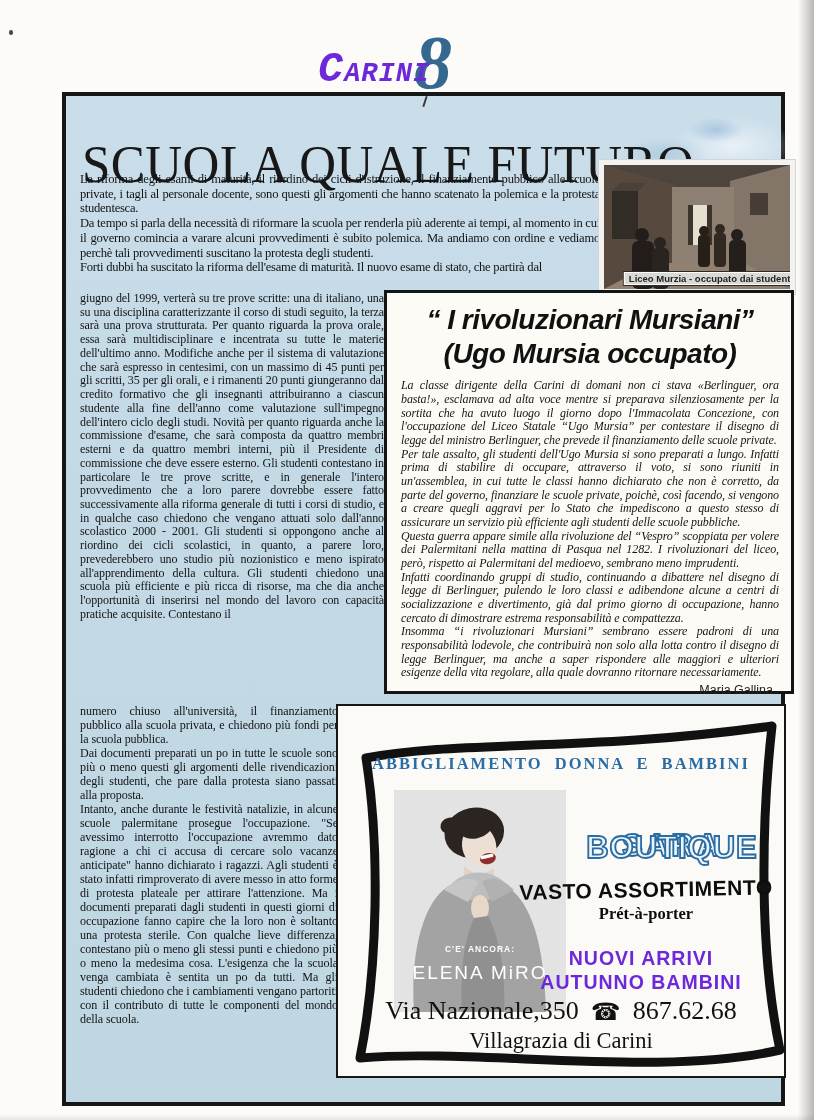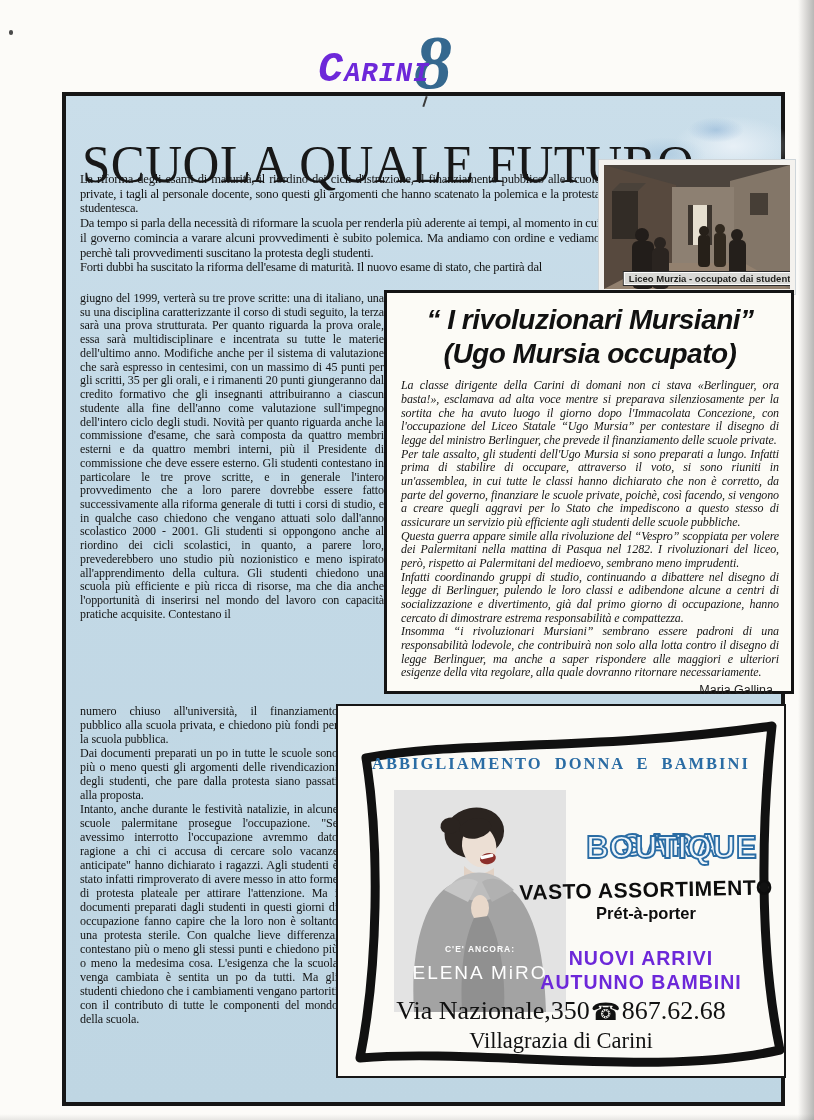--- a/index.html
+++ b/index.html
@@ -62,35 +62,35 @@
              letter-spacing:2px;word-spacing:6px;color:#2a6ca4;}
   .brand{position:absolute;left:228px;width:212px;text-align:center;
          font-family:"Liberation Sans",sans-serif;font-weight:bold;font-size:31px;letter-spacing:3px;
          color:#eef5fa;-webkit-text-stroke:1.8px #2a6ca4;text-shadow:0 0 1px #2a6ca4;}
   .brand.sara{top:88px;margin-top:34px;}
   .brand.boutique{top:124px;letter-spacing:1px;}
   .vasto{position:absolute;left:170px;top:172px;width:276px;text-align:center;
          font-family:"Liberation Sans",sans-serif;font-weight:bold;font-size:21px;
          letter-spacing:.5px;color:#0d0d0d;transform:rotate(-1.2deg);}
   .pret{position:absolute;left:170px;top:198px;width:276px;text-align:center;
-        font-family:Liberation Sans, sans-serif;font-weight:bold;font-size:16.5px;color:#0d0d0d;}
+        font-family:Liberation Serif, serif;font-weight:bold;font-size:16.5px;color:#0d0d0d;}
   .arrivi{position:absolute;left:160px;width:286px;text-align:center;
           font-family:"Liberation Sans",sans-serif;font-weight:bold;font-size:19.5px;
           letter-spacing:1px;color:#6d28d9;}
   .arrivi.l1{top:241px;}
   .arrivi.l2{top:265px;}
   .model{position:absolute;left:56px;top:84px;width:172px;height:222px;
          background:linear-gradient(180deg,#efefef,#d8d8d8 60%,#c9c9c9);overflow:hidden;}
   .tag-small{position:absolute;left:0;top:154px;width:100%;text-align:center;
              font-family:"Liberation Sans",sans-serif;font-weight:bold;font-size:8.5px;
              letter-spacing:1px;color:#fdfdfd;}
   .tag-brand{position:absolute;left:0;top:172px;width:100%;text-align:center;
              font-family:"Liberation Sans",sans-serif;font-size:19px;letter-spacing:2px;color:#fefefe;}
   .addr1{position:absolute;left:0;top:290px;width:100%;display:flex;justify-content:center;
-         align-items:baseline;gap:1px;font-family:"Liberation Serif",serif;font-size:26px;color:#111;}
+         align-items:baseline;gap:12px;font-family:"Liberation Serif",serif;font-size:26px;color:#111;}
   .addr1 .phone{font-size:24px;position:relative;top:1px;}
   .addr2{position:absolute;left:0;top:322px;width:100%;text-align:center;
          font-family:"Liberation Serif",serif;font-size:22.5px;color:#111;}
   
   .edge-right{position:absolute;right:0;top:0;width:16px;height:1120px;
               background:linear-gradient(to right,rgba(60,60,60,0) 0%,rgba(80,80,80,.18) 45%,rgba(90,90,90,.42) 100%);}
   .edge-bottom{position:absolute;left:0;bottom:0;width:814px;height:6px;
                background:linear-gradient(to bottom,rgba(80,80,80,0),rgba(80,80,80,.12));}
 </style>
 </head>

